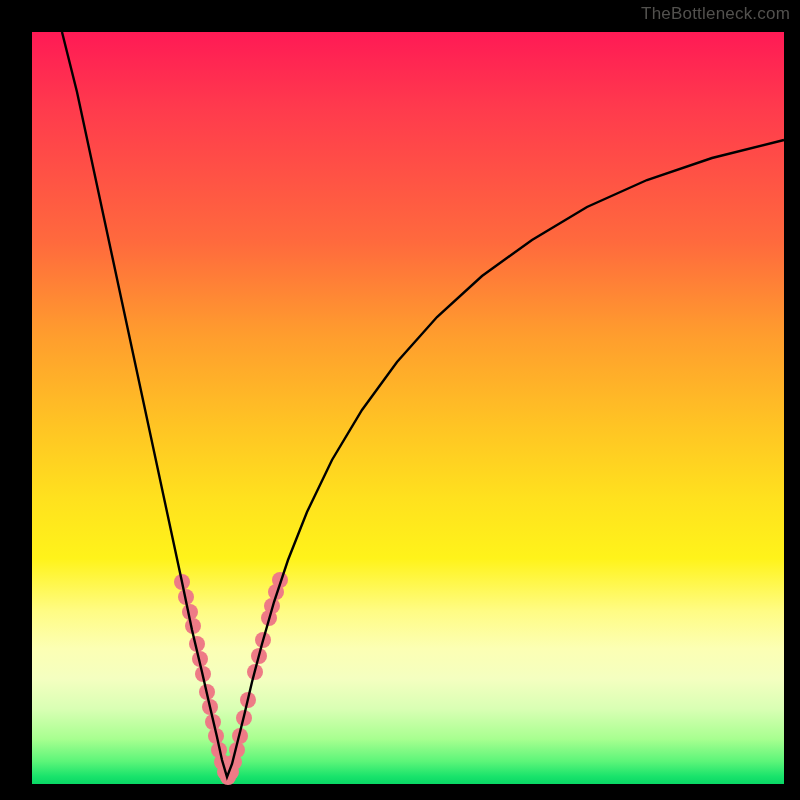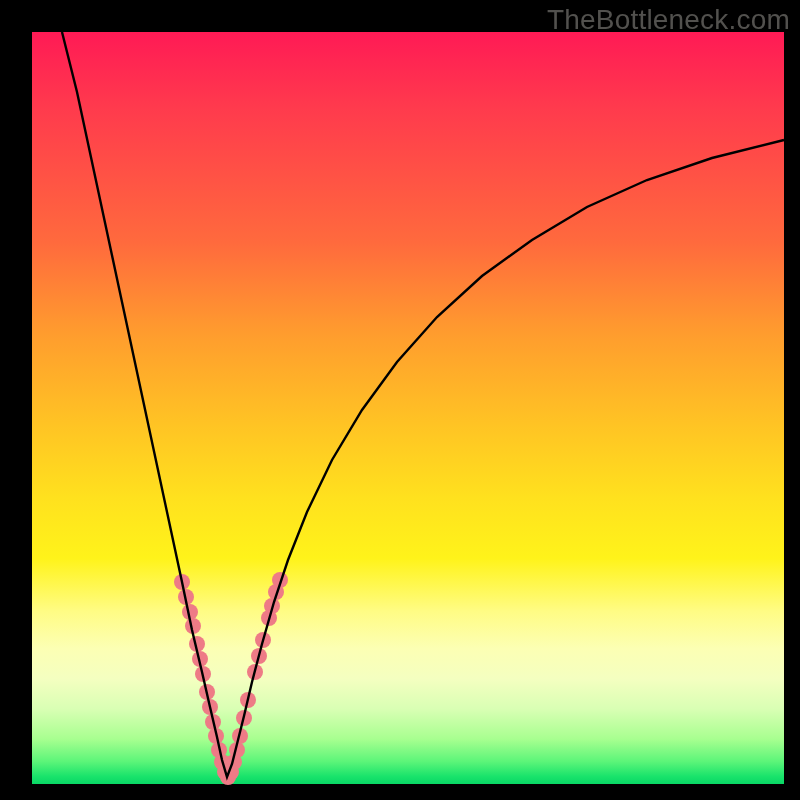--- a/index.html
+++ b/index.html
@@ -43,21 +43,21 @@
       #5cf579 97%,
       #19e36b 99%,
       #09d765 100%
     );
   }
   .watermark {
     position: absolute;
     top: 4px;
     right: 10px;
     color: #52514e;
-    font-size: 28px;
+    font-size: 17px;
     font-weight: 500;
     letter-spacing: 0.2px;
     user-select: none;
   }
   svg.curve {
     position: absolute;
     left: 0;
     top: 0;
     width: 752px;
     height: 752px;

